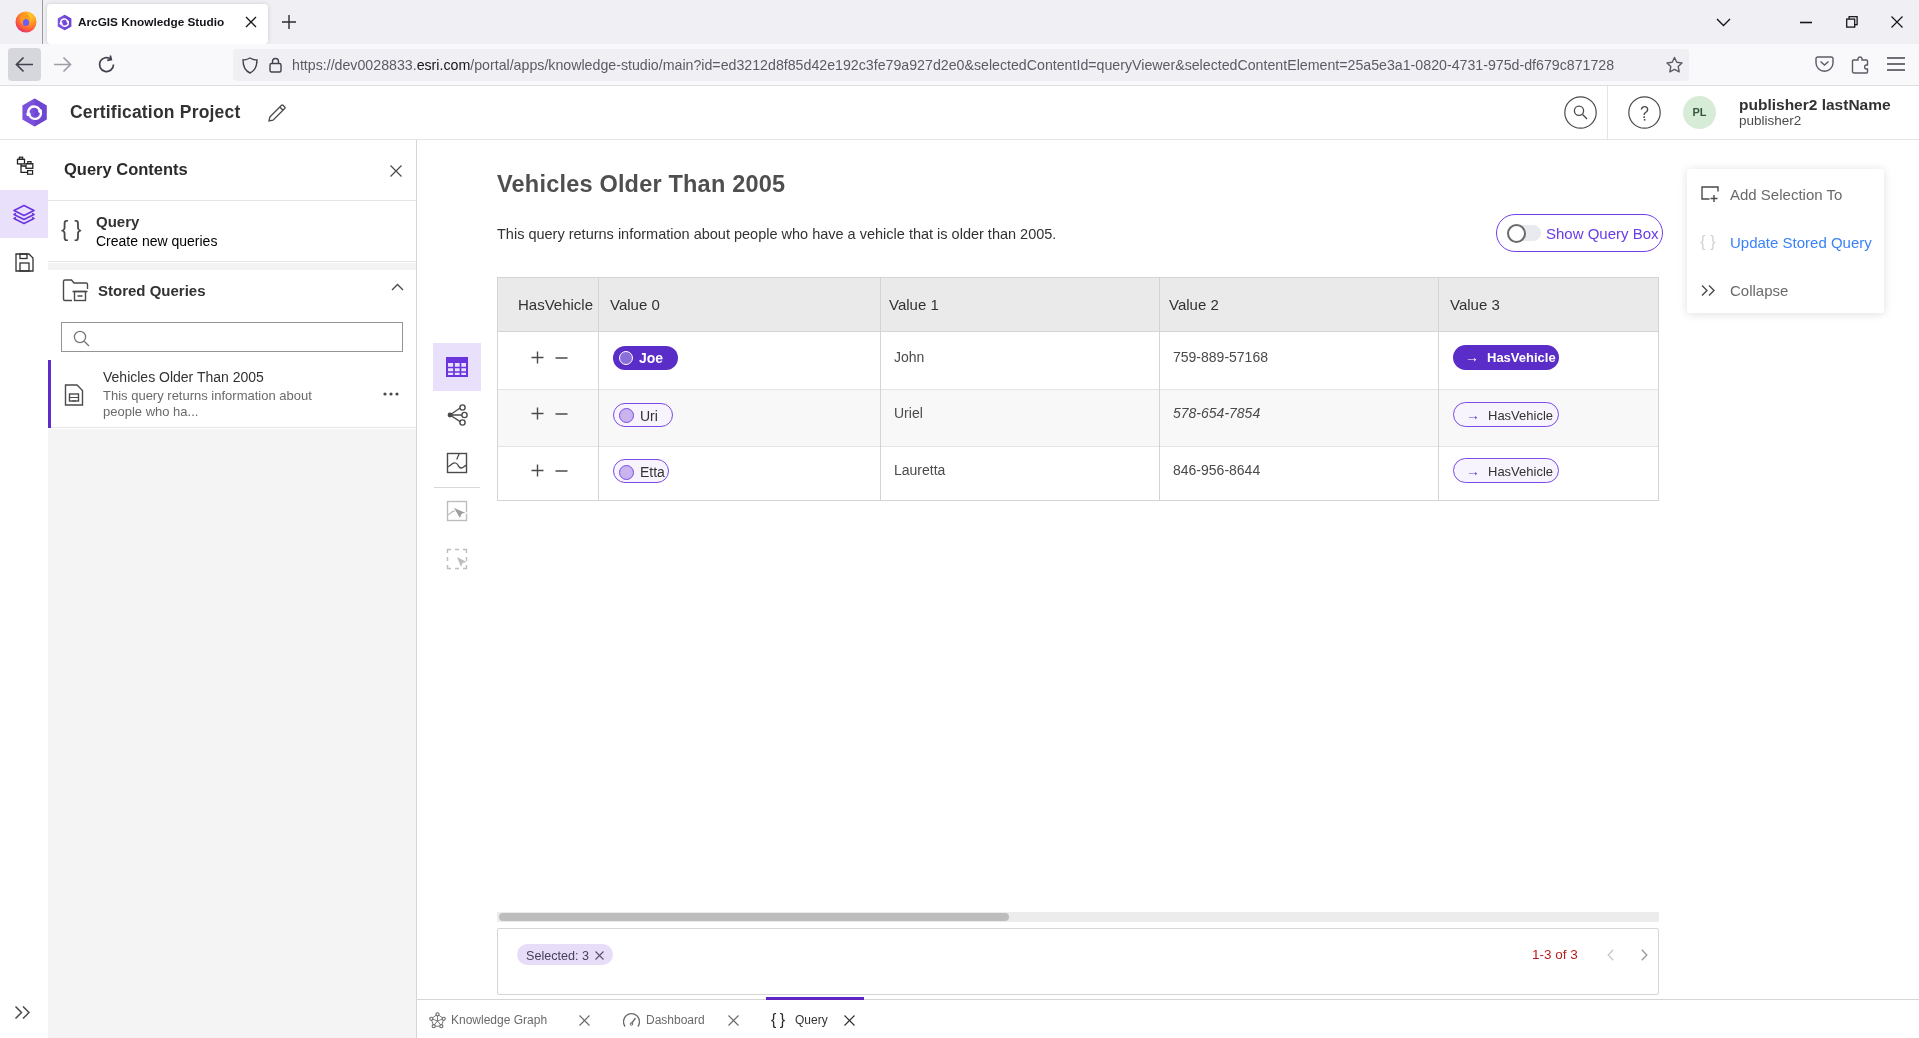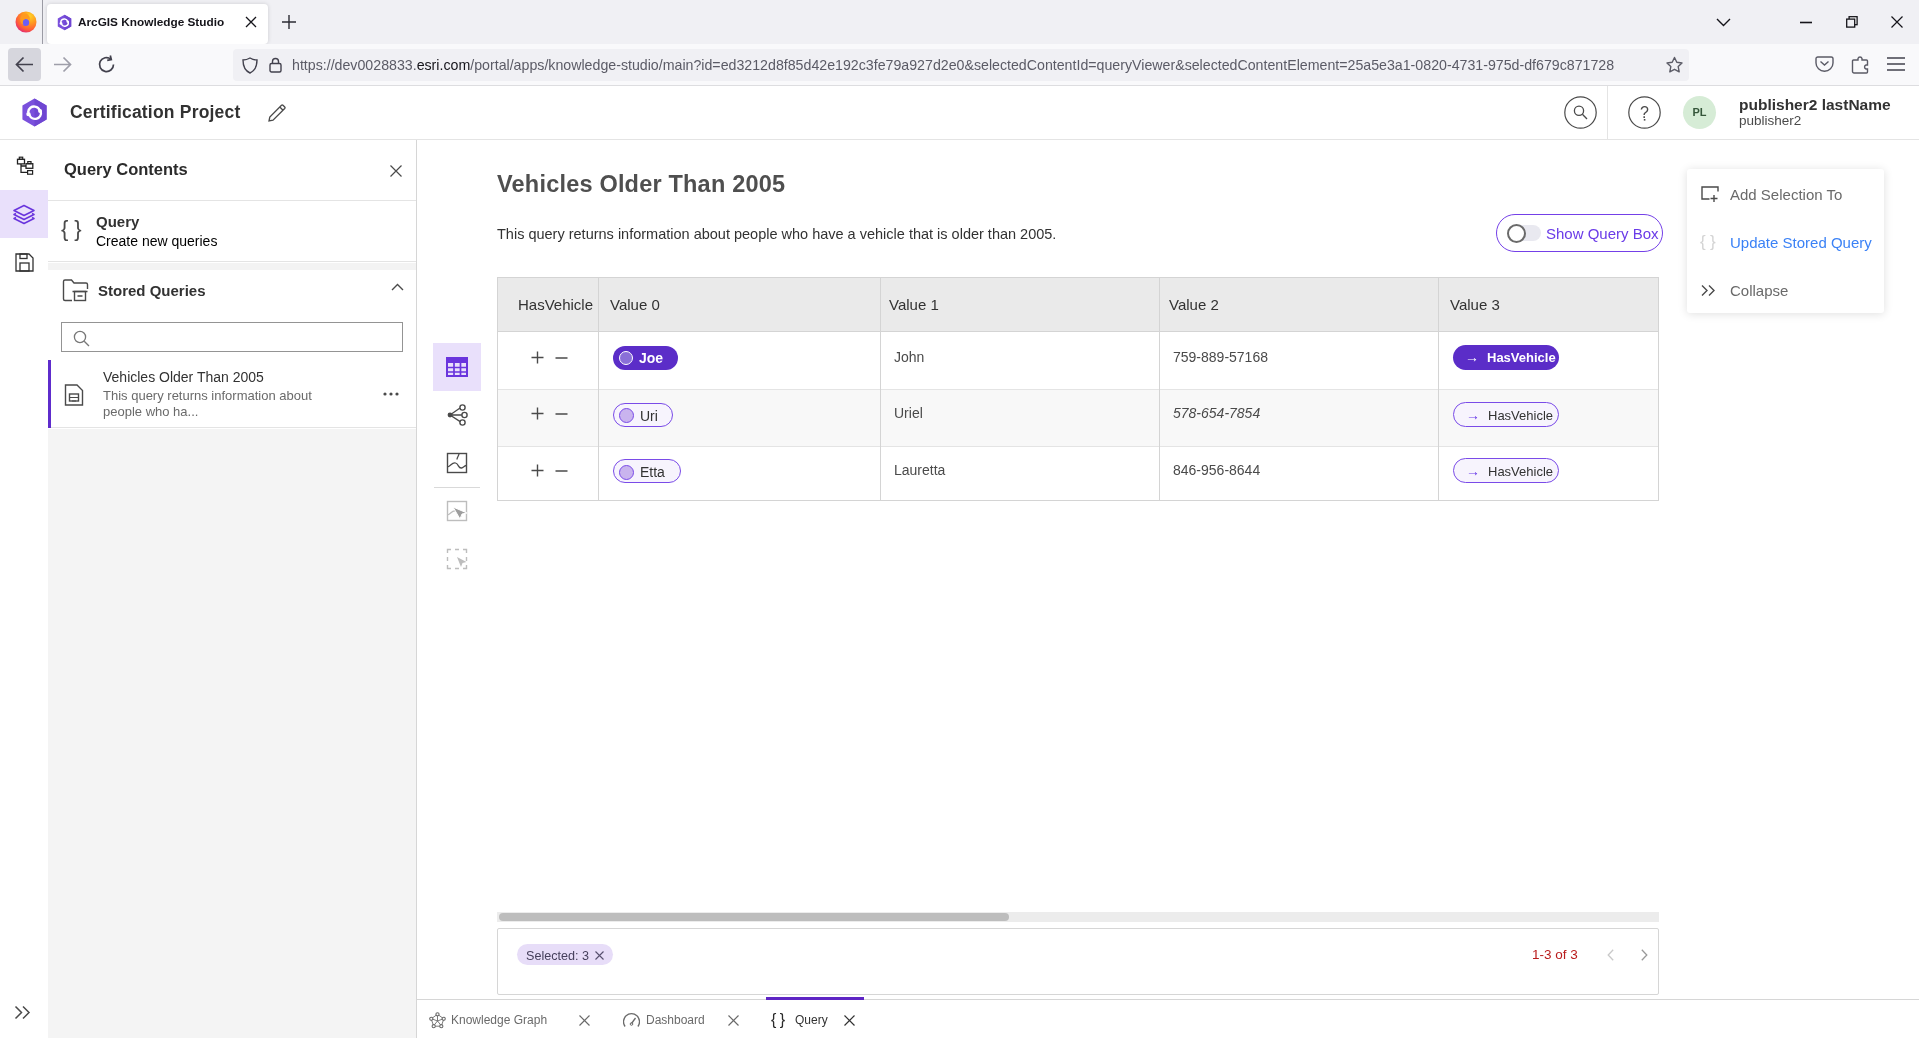--- a/index.html
+++ b/index.html
@@ -373,21 +373,21 @@
         <span class="ar">→</span>
         <span class="ht">HasVehicle</span>
       </div>
 
     <svg class="abs" style="left:33px; top:185.5px;" width="13" height="13" viewBox="0 0 13 13">
         <path d="M6.5 0.5 L6.5 12.5 M0.5 6.5 L12.5 6.5" stroke="#4a4a4a" stroke-width="1.4"></path>
       </svg>
     <svg class="abs" style="left:57px; top:191.5px;" width="13" height="2" viewBox="0 0 13 2">
         <path d="M0.5 1 L12.5 1" stroke="#4a4a4a" stroke-width="1.5"></path>
       </svg>
-    <div class="pill line" style="left:115px; top:181px; width:68px;">
+    <div class="pill line" style="left:115px; top:181px; width:56px;">
         <div class="dot"></div>
         <span class="pt">Etta</span>
       </div>
     <span class="nm" style="left:396px; top:183.5px;">Lauretta</span>
     <span class="num" style="left:675px; top:183.5px;">846-956-8644</span>
     <div class="hv line" style="left:955px; top:180px;">
         <span class="ar">→</span>
         <span class="ht">HasVehicle</span>
       </div>
   </div>

